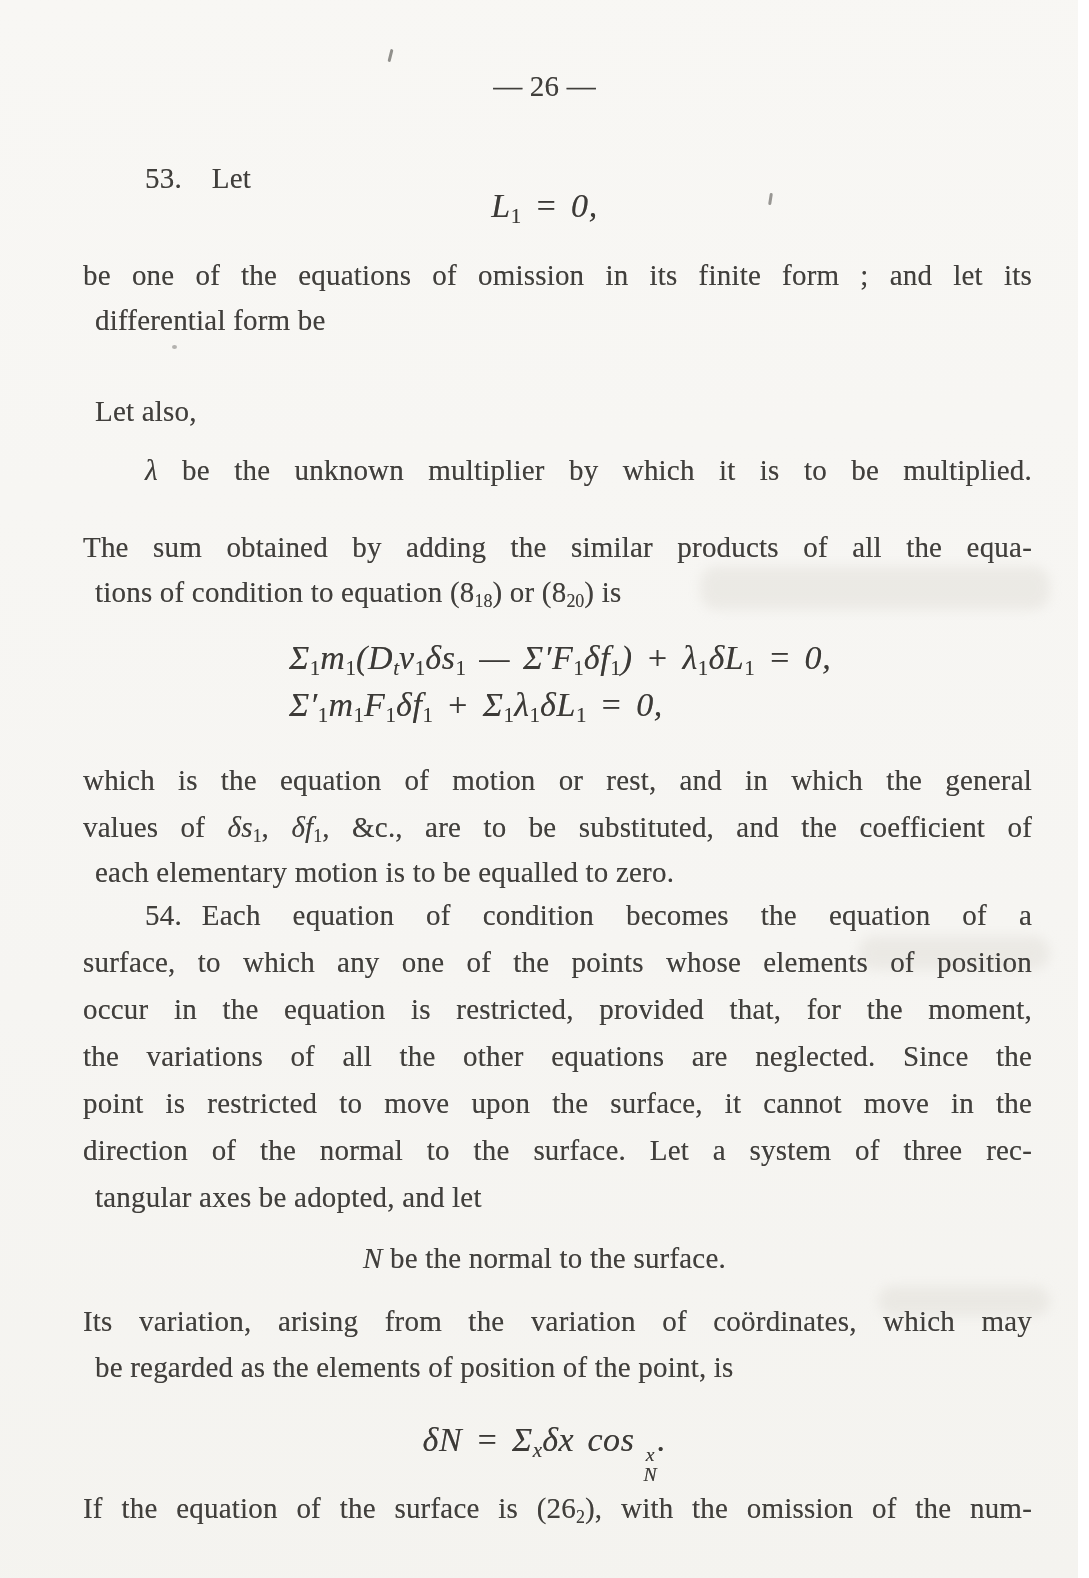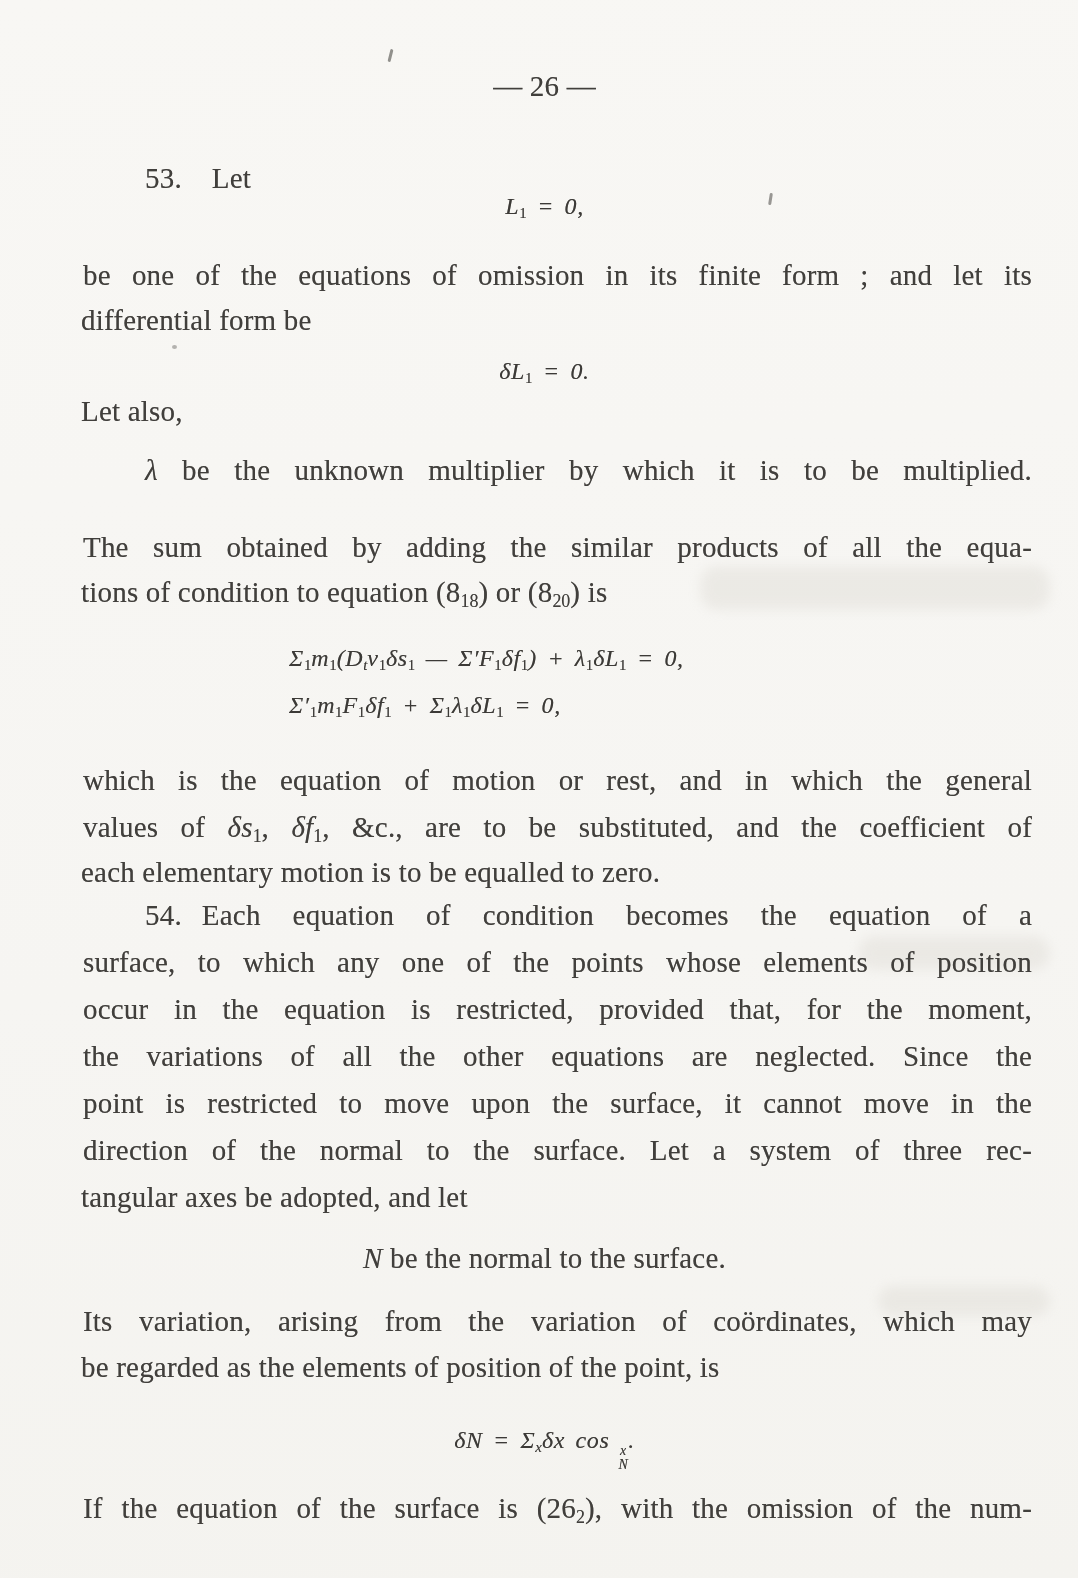--- a/index.html
+++ b/index.html
@@ -11,28 +11,28 @@
     color:#413f3c;
     overflow:hidden;
   }
   .line {
     position:absolute;
     font-size:29px;
     line-height:40px;
     letter-spacing:0.2px;
     text-shadow:0 0 0.5px rgba(60,58,55,.55);
   }
-  .left   { left:81px;font-family:Liberation Serif, serif; }
+  .left   { left:95px;font-family:Liberation Serif, serif; }
   .center { left:0; width:1089px; text-align:center; }
   .just   { left:83px;  width:949px; text-align:justify; text-align-last:justify; }
   .justi  { left:145px; width:887px; text-align:justify; text-align-last:justify; }
   .ind    { left:145px; }
   .eq {
     font-style:italic;
-    font-size:24px;
+    font-size:34px;
     word-spacing:4px;
     letter-spacing:0.6px;
     color:#3c3a37;
   }
   .line sub {
     font-size:62%;
     line-height:0;
     font-style:normal;
     vertical-align:-0.28em;
     letter-spacing:0;
@@ -89,23 +89,20 @@
     <span class="num53">53.</span><span>Let</span>
   </div>
 
   <div class="line eq center" style="top:186px">
     <span>L</span><sub>1</sub><span> = 0,</span>
   </div>
 
   <div class="line just" style="top:255px">be one of the equations of omission in its finite form ; and let its</div>
   <div class="line left" style="top:300px">differential form be</div>
 
-  <div class="line eq center" style="top:351px">
-    <span>δL</span><sub>1</sub><span> = 0.</span>
-  </div>
 
   <div class="line left" style="top:391px">Let also,</div>
 
   <div class="line justi" style="top:450px">
     <span class="it">λ</span><span> be the unknown multiplier by which it is to be multiplied.</span>
   </div>
 
   <div class="line just" style="top:527px">The sum obtained by adding the similar products of all the equa-</div>
   <div class="line left" style="top:572px">
     <span>tions of condition to equation (8</span><sub>18</sub><span>) or (8</span><sub>20</sub><span>) is</span>

